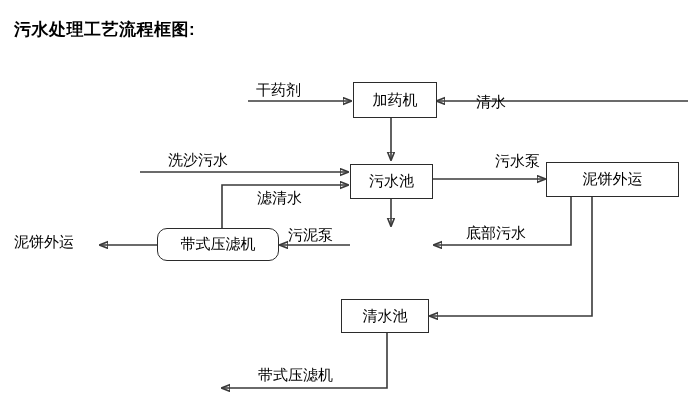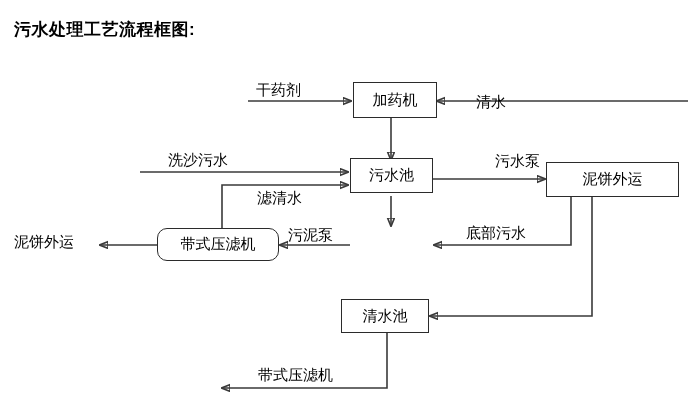--- a/index.html
+++ b/index.html
@@ -112,21 +112,21 @@
 
     <polyline points="592,197 592,316 430,316" marker-end="url(#arrow-left)"></polyline>
 
     <polyline points="387,332 387,388 222,388" marker-end="url(#arrow-left)"></polyline>
   </svg>
 
   <div class="node" style="left:353px; top:82px; width:84px; height:36px;">
     <span>加药机</span>
   </div>
 
-  <div class="node" style="left:350px; top:158px; width:83px; height:35px;">
+  <div class="node" style="left:350px; top:164px; width:83px; height:35px;">
     <span>污水池</span>
   </div>
 
   <div class="node" style="left:546px; top:162px; width:133px; height:35px;">
     <span>泥饼外运</span>
   </div>
 
   <div class="node" style="left:157px; top:228px; width:122px; height:33px;border-radius:10px;">
     <span>带式压滤机</span>
   </div>

